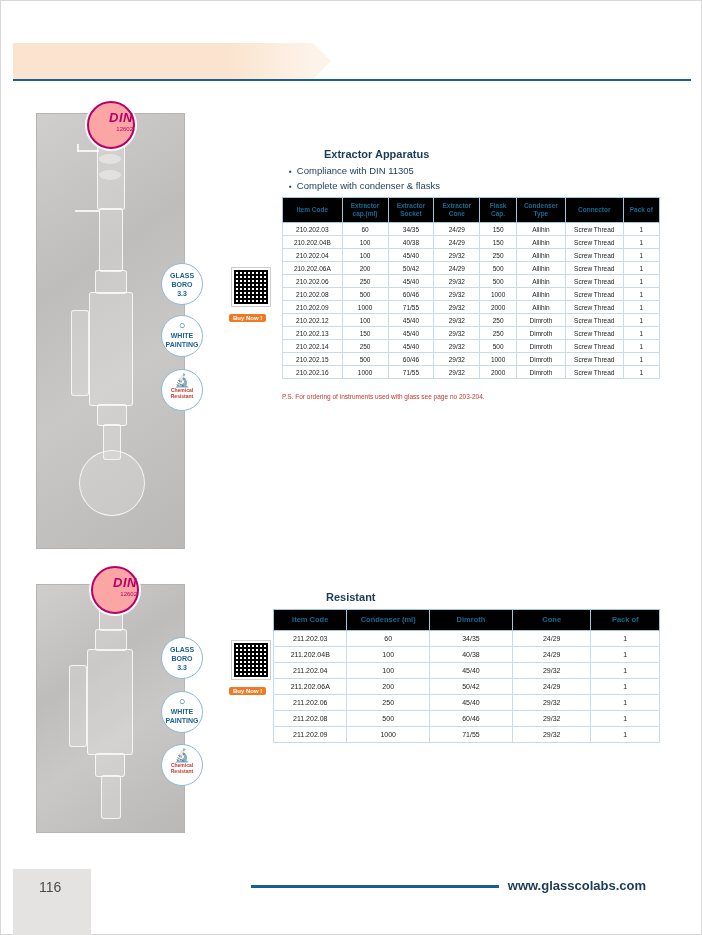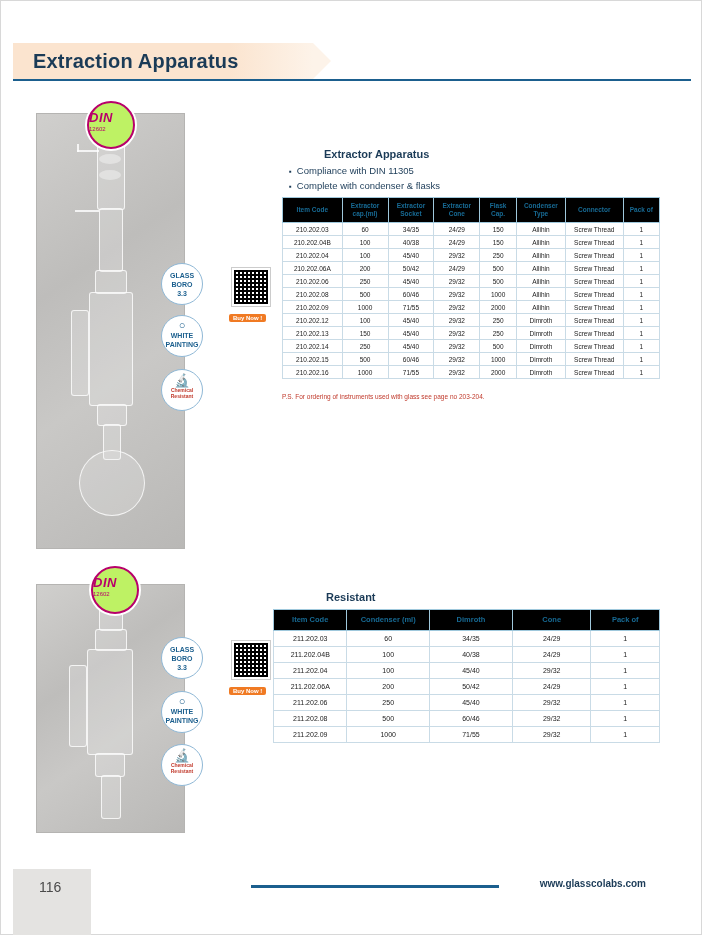--- a/index.html
+++ b/index.html
@@ -79,23 +79,23 @@
     border: 1px solid rgba(255,255,255,0.80);
     background: rgba(240,240,240,0.22);
     border-radius: 50%;
   }
 
   
   .din-badge {
     position: absolute;
     width: 44px; height: 44px;
     border-radius: 50%;
-    background: #bef264;
+    background: #fca5a5;
     border: 2px solid #b8006b;
-    text-align: left;
+    text-align: right;
     box-shadow: 0 0 0 2px #fff;
   }
   .din-badge .din-text {
     display: block;
     margin-top: 7px;
     font-size: 13px;
     font-weight: bold;
     font-style: italic;
     color: #b8006b;
     letter-spacing: 0.5px;
@@ -251,33 +251,32 @@
   }
   .footer-rule {
     position: absolute;
     left: 250px; top: 884px;
     width: 248px; height: 3px;
     background: #1b5f8e;
   }
   .footer-url {
     position: absolute;
     right: 55px; top: 877px;
-    font-size: 10px;
+    font-size: 13px;
     font-weight: bold;
     color: #1b3b57;
   }
 </style>
 </head>
 <body>
 
 <div class="page">
 
   <div class="header-band">
     <div class="header-tab"></div>
-    <div class="header-title">Extraction Apparatus</div>
   </div>
   <div class="header-rule"></div>
 
   <div class="photo photo-1">
 
     <div class="g-tube" style="left:60px; top:20px; width:26px; height:74px;"></div>
     <div class="g-line" style="left:40px; top:36px; width:22px; height:2px;"></div>
     <div class="g-line" style="left:40px; top:30px; width:2px; height:8px;"></div>
     <div class="g-soft" style="left:62px; top:24px; width:22px; height:10px;"></div>
     <div class="g-soft" style="left:62px; top:40px; width:22px; height:10px;"></div>

